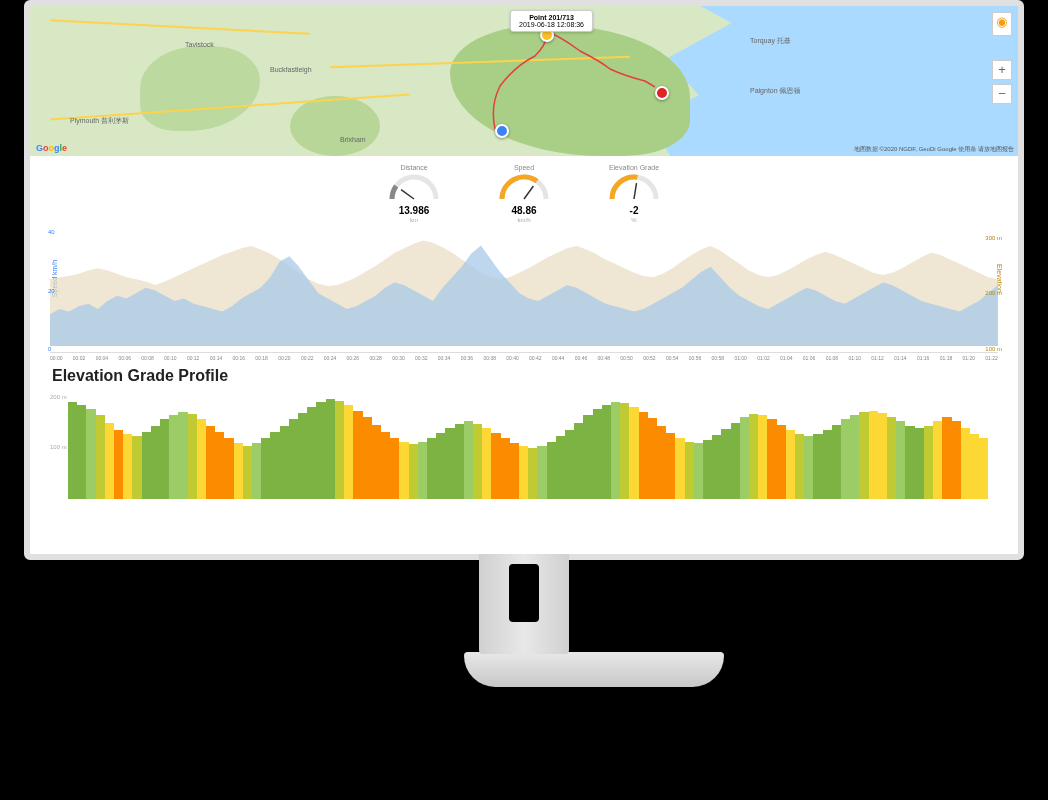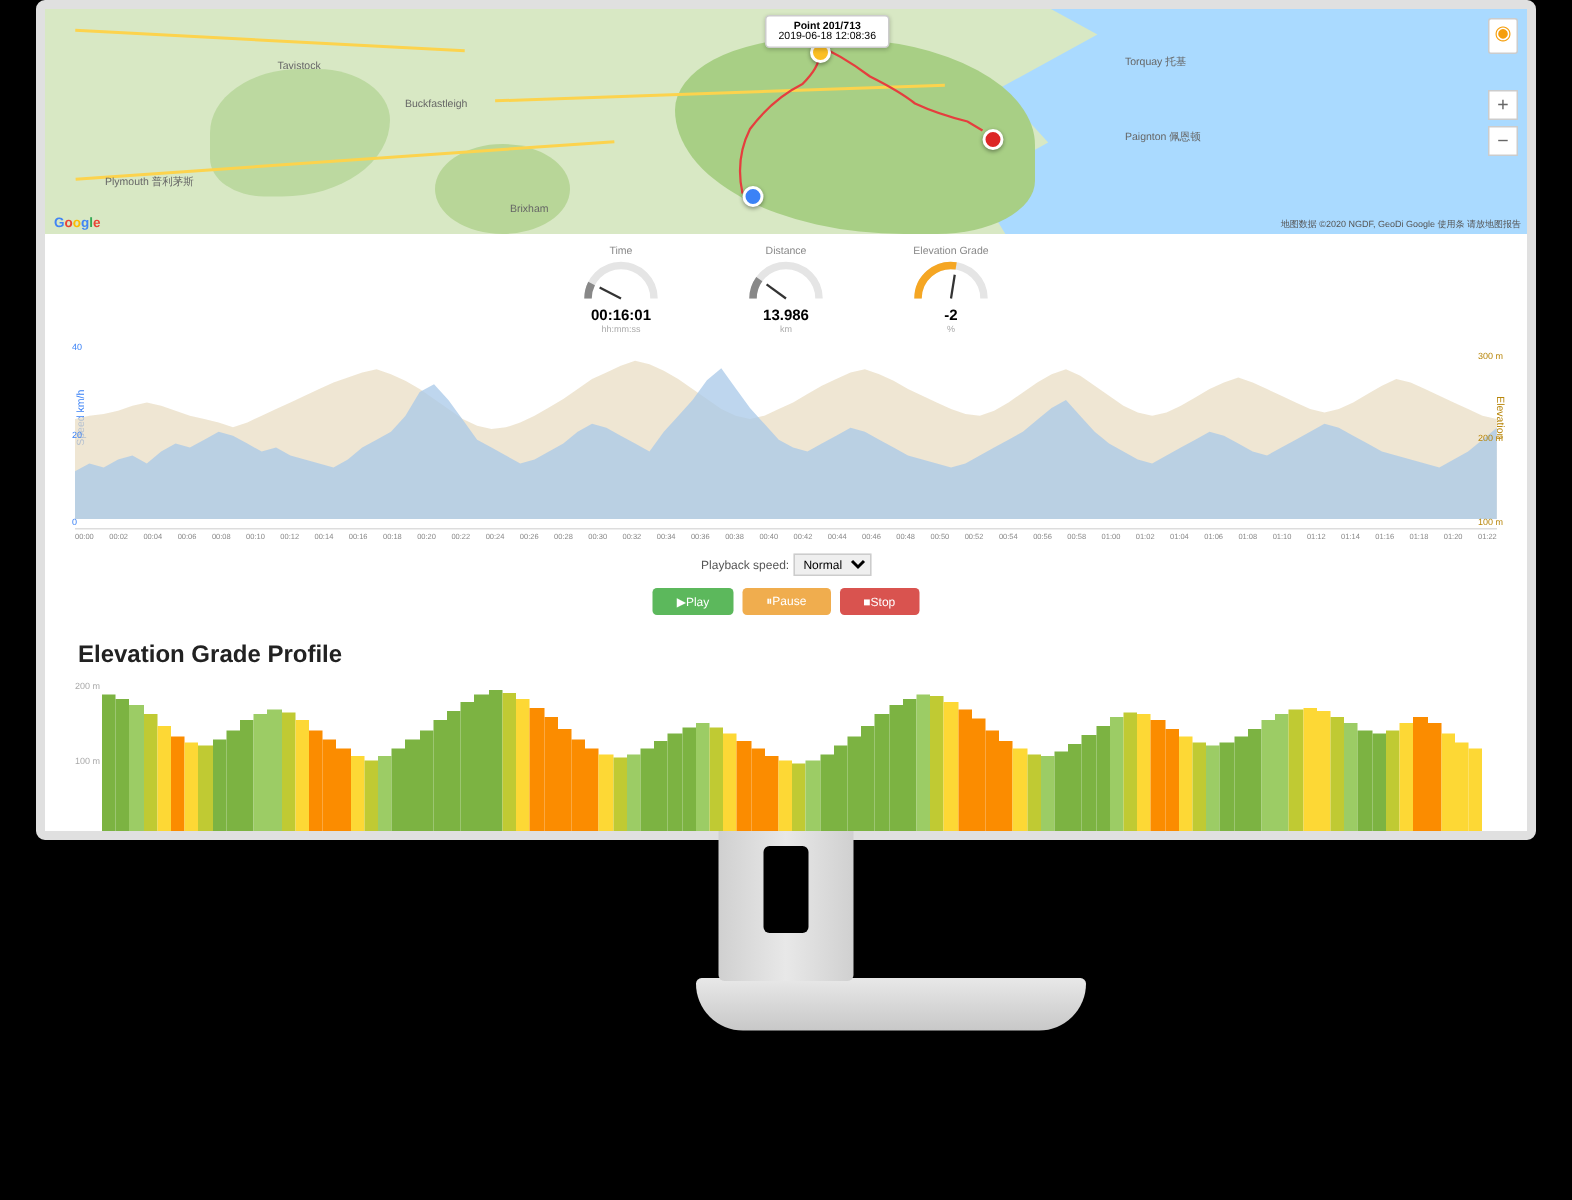--- a/index.html
+++ b/index.html
@@ -180,38 +180,38 @@
     <div class="attrib">地图数据 ©2020 NGDF, GeoDi Google   使用条   请放地图报告</div>
     <div class="map-btns">
       <div class="map-btn p">◉</div>
       <div class="map-btn">+</div>
       <div class="map-btn">−</div>
     </div>
   </div>
 
   <div class="gauges" id="gauge-row">
       <div class="gauge">
-    <div class="gauge-title">Time</div>
-    <div class="gauge-arc"><svg viewBox="0 0 52 30">
-      <path d="M4 26 A22 22 0 0 1 48 26" stroke="#e5e5e5" stroke-width="5" fill="none"></path>
-      <path d="M4 26.000000000000004 A22 22 0 0 1 6.39785646785591 16.01220900572997" stroke="#888" stroke-width="5" fill="none"></path>
-      <line x1="26" y1="26" x2="11.743895612986115" y2="18.736152004167252" stroke="#333" stroke-width="1.5"></line>
-    </svg></div>
-    <div class="gauge-val">00:16:01</div>
-    <div class="gauge-sub">hh:mm:ss</div>
-  </div>
-      <div class="gauge">
     <div class="gauge-title">Distance</div>
     <div class="gauge-arc"><svg viewBox="0 0 52 30">
       <path d="M4 26 A22 22 0 0 1 48 26" stroke="#e5e5e5" stroke-width="5" fill="none"></path>
       <path d="M4 26.000000000000004 A22 22 0 0 1 8.201626123751158 13.068724449565588" stroke="#888" stroke-width="5" fill="none"></path>
       <line x1="26" y1="26" x2="13.055728090000843" y2="16.595435963320426" stroke="#333" stroke-width="1.5"></line>
     </svg></div>
     <div class="gauge-val">13.986</div>
     <div class="gauge-sub">km</div>
+  </div>
+      <div class="gauge">
+    <div class="gauge-title">Speed</div>
+    <div class="gauge-arc"><svg viewBox="0 0 52 30">
+      <path d="M4 26 A22 22 0 0 1 48 26" stroke="#e5e5e5" stroke-width="5" fill="none"></path>
+      <path d="M4 26.000000000000004 A22 22 0 0 1 38.93127555043441 8.201626123751154" stroke="#f5a623" stroke-width="5" fill="none"></path>
+      <line x1="26" y1="26" x2="35.40456403667957" y2="13.055728090000839" stroke="#333" stroke-width="1.5"></line>
+    </svg></div>
+    <div class="gauge-val">48.86</div>
+    <div class="gauge-sub">km/h</div>
   </div>
       <div class="gauge">
     <div class="gauge-title">Elevation Grade</div>
     <div class="gauge-arc"><svg viewBox="0 0 52 30">
       <path d="M4 26 A22 22 0 0 1 48 26" stroke="#e5e5e5" stroke-width="5" fill="none"></path>
       <path d="M4 26.000000000000004 A22 22 0 0 1 29.441558230885086 4.27085650690697" stroke="#f5a623" stroke-width="5" fill="none"></path>
       <line x1="26" y1="26" x2="28.5029514406437" y2="10.196986550477797" stroke="#333" stroke-width="1.5"></line>
     </svg></div>
     <div class="gauge-val">-2</div>
     <div class="gauge-sub">%</div>
@@ -270,29 +270,20 @@
       <span>01:08</span> 
       <span>01:10</span> 
       <span>01:12</span> 
       <span>01:14</span> 
       <span>01:16</span> 
       <span>01:18</span> 
       <span>01:20</span> 
       <span>01:22</span> 
     </div>
 
-  <div class="playback">
-    <span class="pb-label">Playback speed:</span>
-    <select class="pb-select"><option>Normal</option></select>
-    <div class="pb-btns">
-      <button class="pb-btn pb-play">▶Play</button>
-      <button class="pb-btn pb-pause">⏸Pause</button>
-      <button class="pb-btn pb-stop">■Stop</button>
-    </div>
-  </div>
 
   <div class="elev-title">Elevation Grade Profile</div>
   <div class="elev-chart" id="elev-chart">
     <div class="elev-bars" id="elev-bars">
         <div class="elev-bar" style="height:95%;background:#7cb342"></div>
         <div class="elev-bar" style="height:92%;background:#7cb342"></div>
         <div class="elev-bar" style="height:88%;background:#9ccc65"></div>
         <div class="elev-bar" style="height:82%;background:#c0ca33"></div>
         <div class="elev-bar" style="height:75%;background:#fdd835"></div>
         <div class="elev-bar" style="height:68%;background:#fb8c00"></div>

